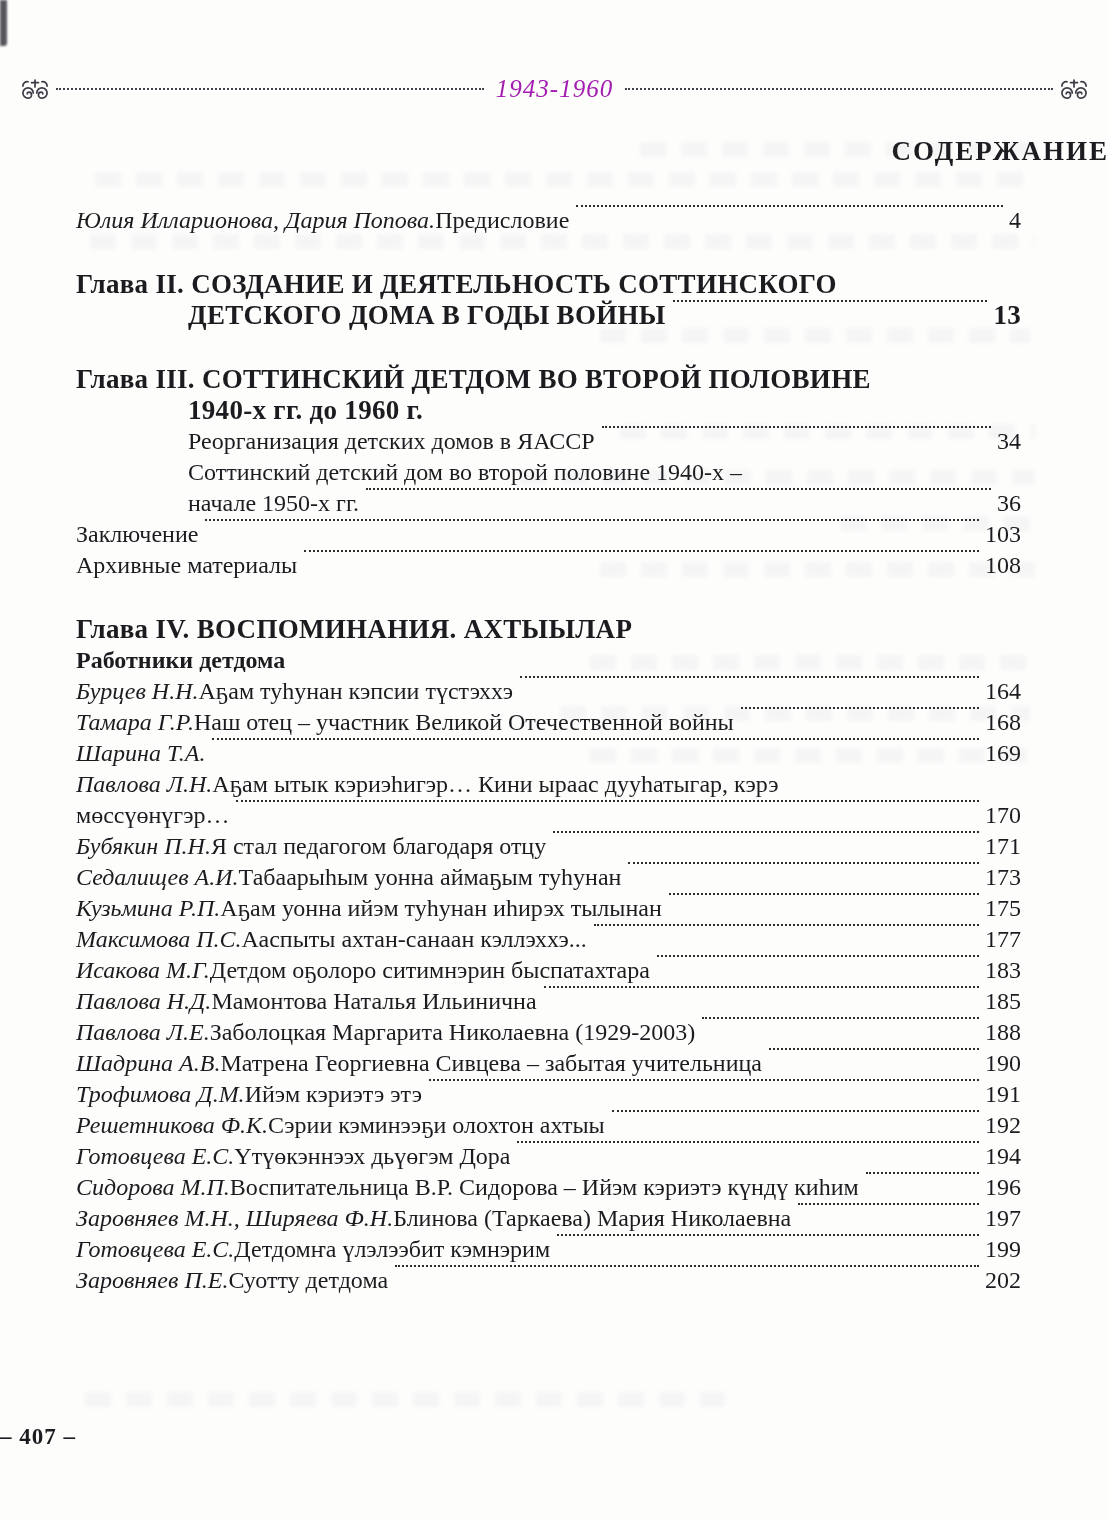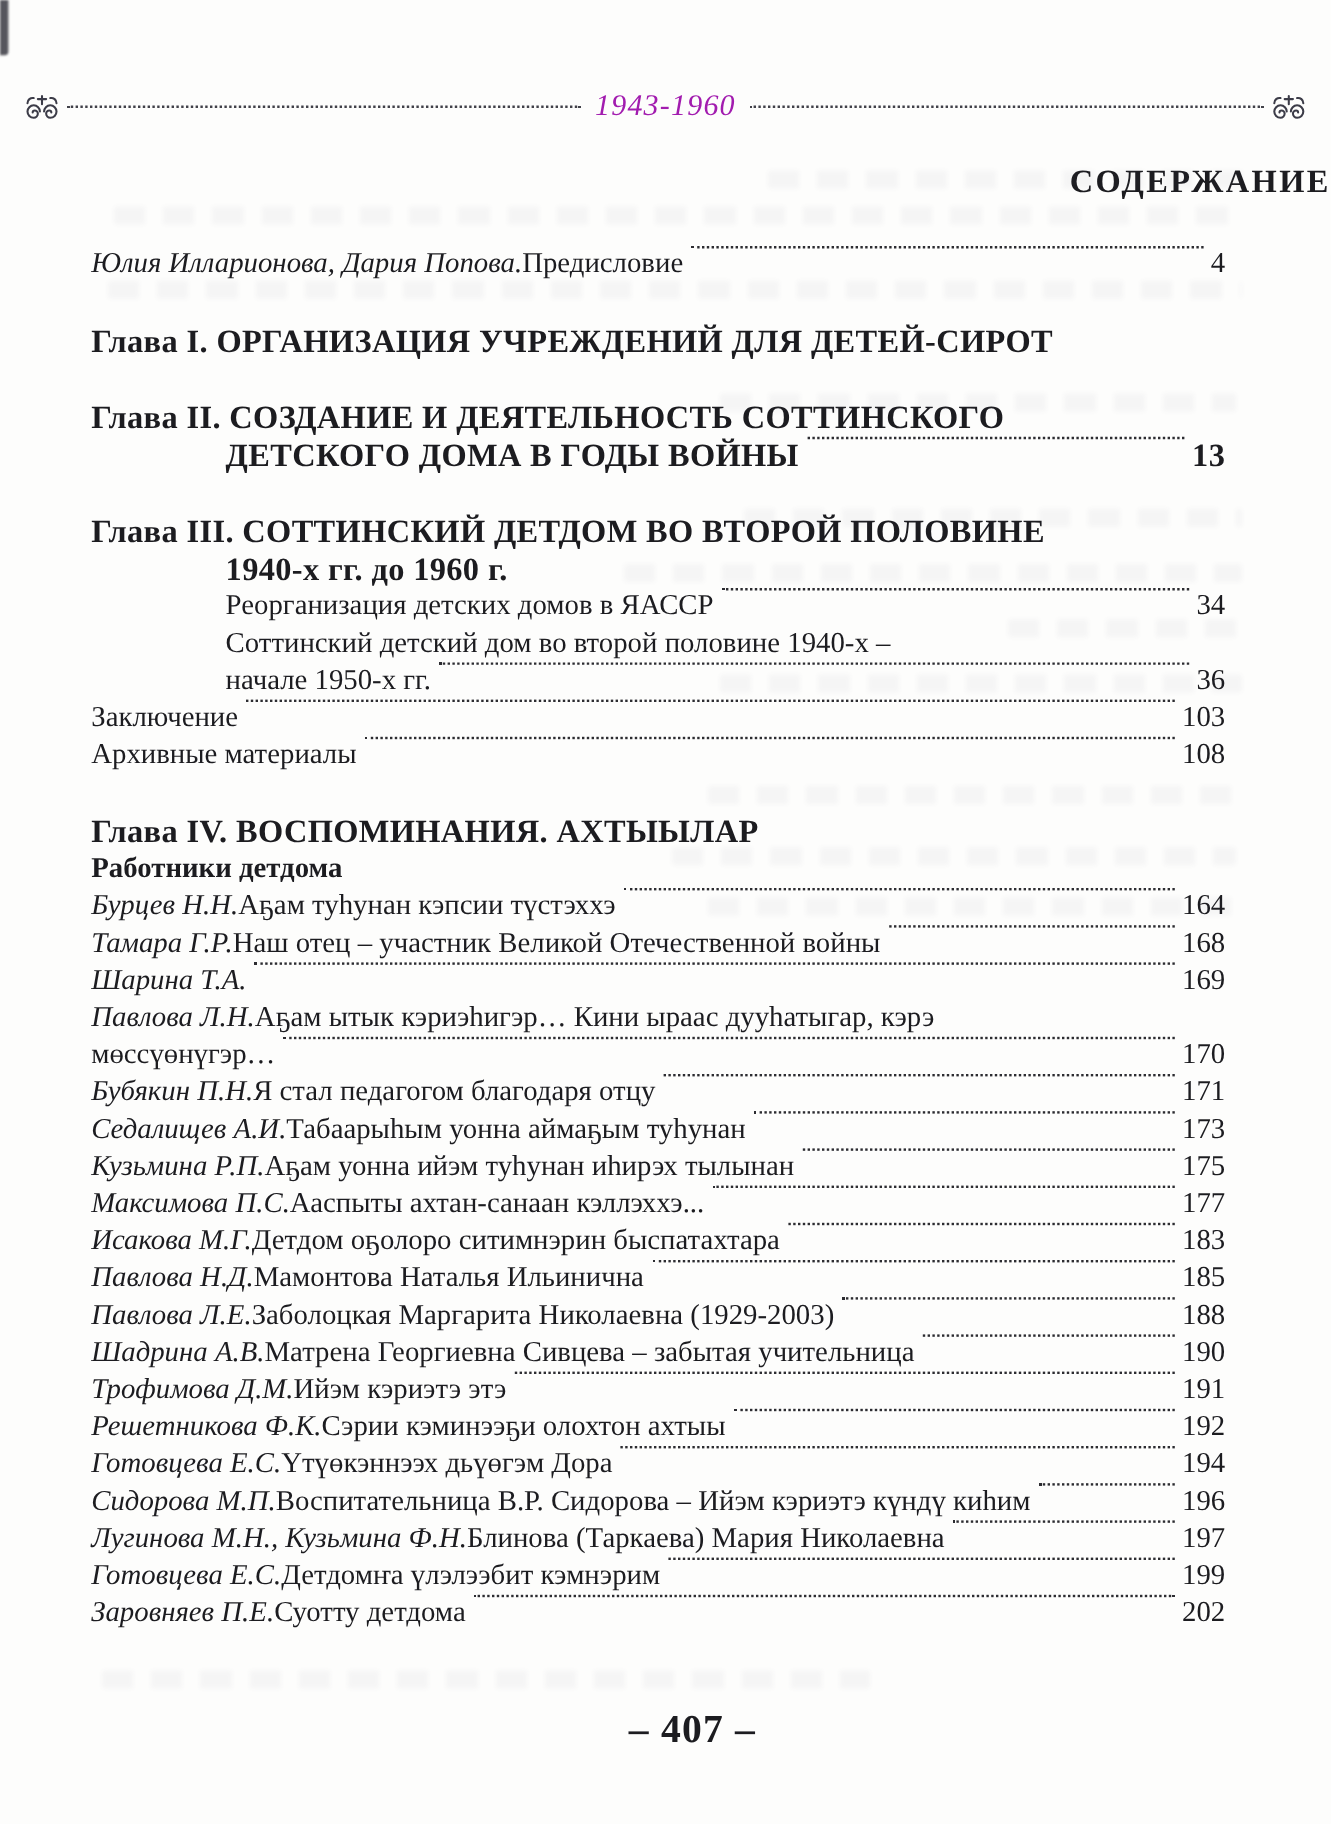--- a/index.html
+++ b/index.html
@@ -53,21 +53,21 @@
   .t-b{font-weight:bold;}
   .dots{
     flex:1 1 auto;height:0;min-width:12px;
     border-bottom:2.6px dotted #2c2c31;
     margin:0 4px 1px 7px;
   }
   .pg{flex:0 0 auto;margin-left:2px;}
   
   .footer{
     position:absolute;left:0;right:0;top:1424px;
-    text-align:center;font-size:33px;font-weight:bold;letter-spacing:1px;padding-left:45px;
+    font-size:23px;font-weight:bold;letter-spacing:1px;
   }
   
   .ghost{
     position:absolute;height:15px;pointer-events:none;
     background:repeating-linear-gradient(90deg, rgba(75,75,100,.55) 0 26px, rgba(75,75,100,0) 26px 41px);
     opacity:.08;filter:blur(2px);border-radius:2px;
   }
 </style>
 </head>
 <body>
@@ -122,23 +122,20 @@
   <h1 class="title">СОДЕРЖАНИЕ</h1>
 
   <div class="toc" id="toc">
       <div class="toc-row">
         <span class="t-i">Юлия Илларионова, Дария Попова.</span>
         <span class="t-n"> Предисловие</span>
         <span class="dots"></span>
         <span class="pg">4</span>
       </div>
       <div class="toc-row h gap-lg">
-        <span class="t-b">Глава I. ОРГАНИЗАЦИЯ УЧРЕЖДЕНИЙ ДЛЯ ДЕТЕЙ-СИРОТ</span>
-      </div>
-      <div class="toc-row h gap-lg">
         <span class="t-b">Глава II. СОЗДАНИЕ И ДЕЯТЕЛЬНОСТЬ СОТТИНСКОГО</span>
       </div>
       <div class="toc-row h ind">
         <span class="t-b">ДЕТСКОГО ДОМА В ГОДЫ ВОЙНЫ</span>
         <span class="dots"></span>
         <span class="pg">13</span>
       </div>
       <div class="toc-row h gap-lg">
         <span class="t-b">Глава III. СОТТИНСКИЙ ДЕТДОМ ВО ВТОРОЙ ПОЛОВИНЕ</span>
       </div>
@@ -266,21 +263,21 @@
         <span class="dots"></span>
         <span class="pg">194</span>
       </div>
       <div class="toc-row">
         <span class="t-i">Сидорова М.П.</span>
         <span class="t-n"> Воспитательница В.Р. Сидорова – Ийэм кэриэтэ күндү киһим</span>
         <span class="dots"></span>
         <span class="pg">196</span>
       </div>
       <div class="toc-row">
-        <span class="t-i">Лугинова М.Н., Кузьмина Ф.Н.</span>
+        <span class="t-i">Заровняев М.Н., Ширяева Ф.Н.</span>
         <span class="t-n"> Блинова (Таркаева) Мария Николаевна</span>
         <span class="dots"></span>
         <span class="pg">197</span>
       </div>
       <div class="toc-row">
         <span class="t-i">Готовцева Е.С.</span>
         <span class="t-n"> Детдомҥа үлэлээбит кэмнэрим</span>
         <span class="dots"></span>
         <span class="pg">199</span>
       </div>

